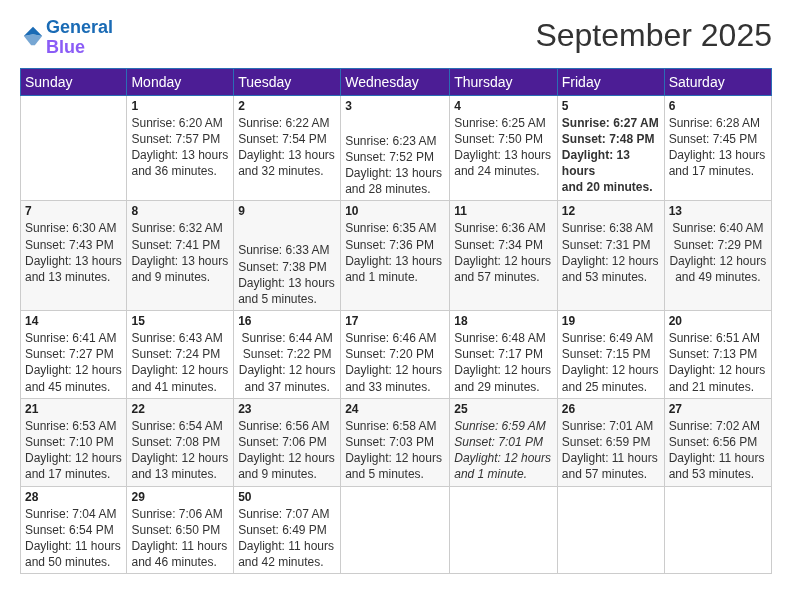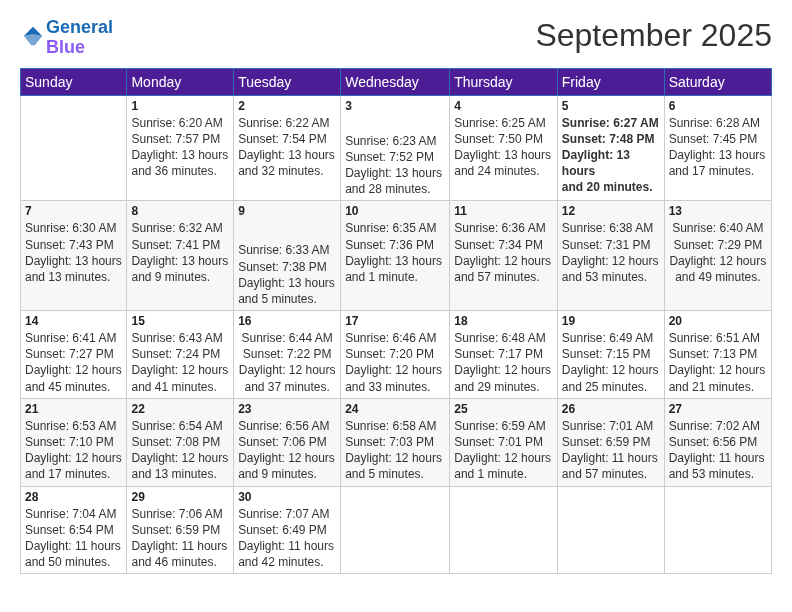--- a/index.html
+++ b/index.html
@@ -305,21 +305,21 @@
           </td>
           <td>
             <span class="day-num">24</span>
             <div class="day-info" style="white-space: pre-line;">Sunrise: 6:58 AM
 Sunset: 7:03 PM
 Daylight: 12 hours
 and 5 minutes.</div>
           </td>
           <td>
             <span class="day-num">25</span>
-            <div class="day-info" style="white-space: pre-line;">Sunrise: 6:59 AM
+            <div class="day-info" style="white-space: pre-line; font-style: italic;">Sunrise: 6:59 AM
 Sunset: 7:01 PM
 Daylight: 12 hours
 and 1 minute.</div>
           </td>
           <td>
             <span class="day-num">26</span>
             <div class="day-info" style="white-space: pre-line;">Sunrise: 7:01 AM
 Sunset: 6:59 PM
 Daylight: 11 hours
 and 57 minutes.</div>
@@ -336,26 +336,26 @@
           <td>
             <span class="day-num">28</span>
             <div class="day-info" style="white-space: pre-line;">Sunrise: 7:04 AM
 Sunset: 6:54 PM
 Daylight: 11 hours
 and 50 minutes.</div>
           </td>
           <td>
             <span class="day-num">29</span>
             <div class="day-info" style="white-space: pre-line;">Sunrise: 7:06 AM
-Sunset: 6:59 PM
+Sunset: 6:50 PM
 Daylight: 11 hours
 and 46 minutes.</div>
           </td>
           <td>
-            <span class="day-num">30</span>
+            <span class="day-num">50</span>
             <div class="day-info" style="white-space: pre-line;">Sunrise: 7:07 AM
 Sunset: 6:49 PM
 Daylight: 11 hours
 and 42 minutes.</div>
           </td>
           <td class="empty-cell"></td>
           <td class="empty-cell"></td>
           <td class="empty-cell"></td>
           <td class="empty-cell"></td>
         </tr>

